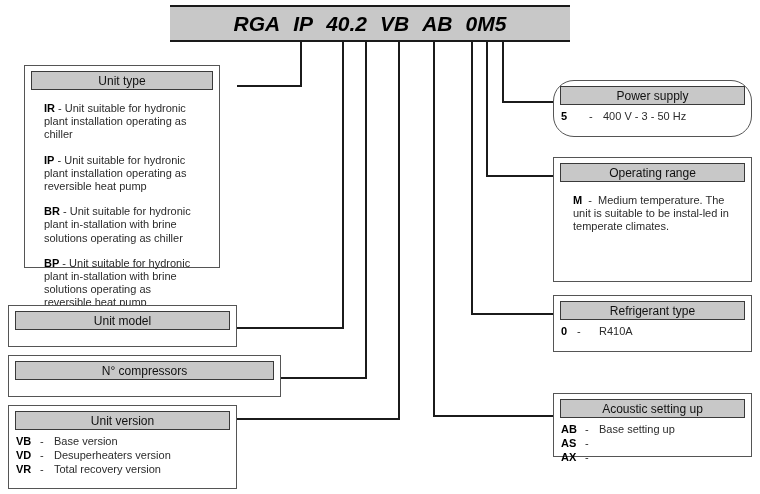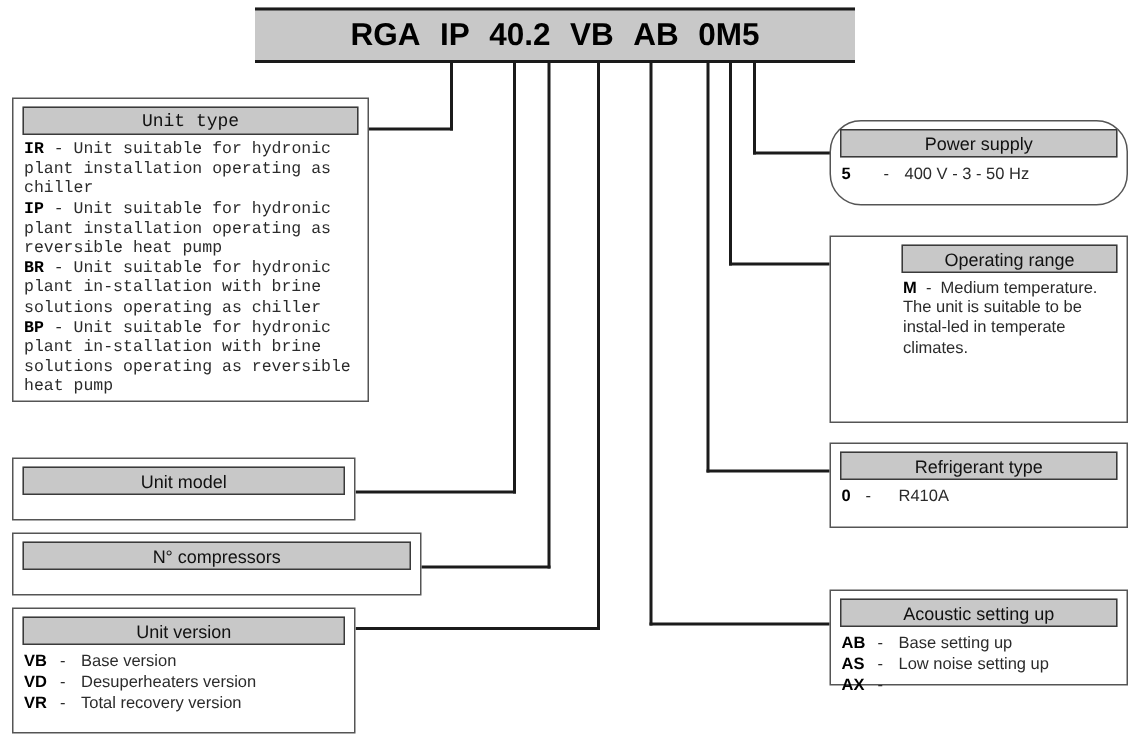--- a/index.html
+++ b/index.html
@@ -21,20 +21,21 @@
     position:absolute;
     left:170px; top:5px;
     width:400px; height:37px;
     background:#c8c8c8;
     border-top:2px solid #1a1a1a;
     border-bottom:2px solid #1a1a1a;
     box-sizing:border-box;
     display:flex;
     align-items:center;
     justify-content:center;
+    font-style:italic;
   }
   .code-seg{
     font-size:21px;
     font-weight:bold;
     color:#000000;
     letter-spacing:0px;
     white-space:pre;
   }
   .seg-gap{ width:13px; display:inline-block; }
 
@@ -55,21 +56,21 @@
     text-align:center;
     font-size:12px;
     color:#111111;
   }
   .panel-body{
     margin:0 7px 4px 7px;
     font-size:11px;
     line-height:13.2px;
     color:#2b2b2b;
   }
-  .panel-body p{ margin:0; }
+  .panel-body p{ margin:12px; }
   .panel-body b{ color:#000000; font-weight:bold; }
 
   
   .kv{ display:flex; line-height:14px; }
   .kv .k{ font-weight:bold; color:#000; width:24px; flex:0 0 24px; }
   .kv .d{ width:14px; flex:0 0 14px; }
   .kv .v{ flex:1 1 auto; }
 
   .kv-wide .k{ width:16px; flex:0 0 16px; }
   .kv-wide .d{ width:22px; flex:0 0 22px; }
@@ -119,21 +120,21 @@
 
   <div class="ln lnv" style="left:471px; top:42px; height:273px;"></div>
   <div class="ln lnh" style="left:471px; top:313px; width:84px;"></div>
 
   <div class="ln lnv" style="left:486px; top:42px; height:135px;"></div>
   <div class="ln lnh" style="left:486px; top:175px; width:69px;"></div>
 
   <div class="ln lnv" style="left:502px; top:42px; height:61px;"></div>
   <div class="ln lnh" style="left:502px; top:101px; width:53px;"></div>
 
-  <div class="panel" style="left:8px; top:65px; width:238px; height:203px;font-family:Liberation Mono, monospace;">
+  <div class="panel" style="left:24px; top:65px; width:196px; height:203px;">
     <div class="panel-title">Unit type</div>
     <div class="panel-body">
       <p><b>IR</b> <span>-</span> <span>Unit suitable for hydronic plant installation operating as chiller</span></p>
       <p><b>IP</b> <span>-</span> <span>Unit suitable for hydronic  plant installation operating as reversible heat pump</span></p>
       <p><b>BR</b> <span>-</span> <span>Unit suitable for hydronic plant in-stallation with brine solutions operating as chiller</span></p>
       <p><b>BP</b> <span>-</span> <span>Unit suitable for hydronic plant in-stallation with brine solutions operating as reversible heat pump</span></p>
     </div>
   </div>
 
   <div class="panel" style="left:8px; top:305px; width:229px; height:42px;">
@@ -169,21 +170,21 @@
     <div class="panel-title">Power supply</div>
     <div class="panel-body">
       <div class="ps-line">
         <span class="k">5</span>
         <span class="d" style="width:14px;flex:0 0 14px;">-</span>
         <span class="v">400 V -  3  -  50 Hz</span>
       </div>
     </div>
   </div>
 
-  <div class="panel" style="left:553px; top:157px; width:199px; height:125px;padding-left:41px;">
+  <div class="panel" style="left:553px; top:157px; width:199px; height:125px;">
     <div class="panel-title">Operating range</div>
     <div class="panel-body">
       <p><b>M</b> &nbsp;-&nbsp; <span>Medium temperature. The unit is suitable to be instal-led in temperate climates.</span></p>
     </div>
   </div>
 
   <div class="panel" style="left:553px; top:295px; width:199px; height:57px;">
     <div class="panel-title">Refrigerant type</div>
     <div class="panel-body">
       <div class="kv kv-wide">
@@ -198,21 +199,20 @@
     <div class="panel-title">Acoustic setting up</div>
     <div class="panel-body">
       <div class="kv">
         <span class="k">AB</span>
         <span class="d">-</span>
         <span class="v">Base setting up</span>
       </div>
       <div class="kv">
         <span class="k">AS</span>
         <span class="d">-</span>
-        <span class="v">Low noise setting up</span>
       </div>
       <div class="kv">
         <span class="k">AX</span>
         <span class="d">-</span>
       </div>
     </div>
   </div>
 
 </div>
 

